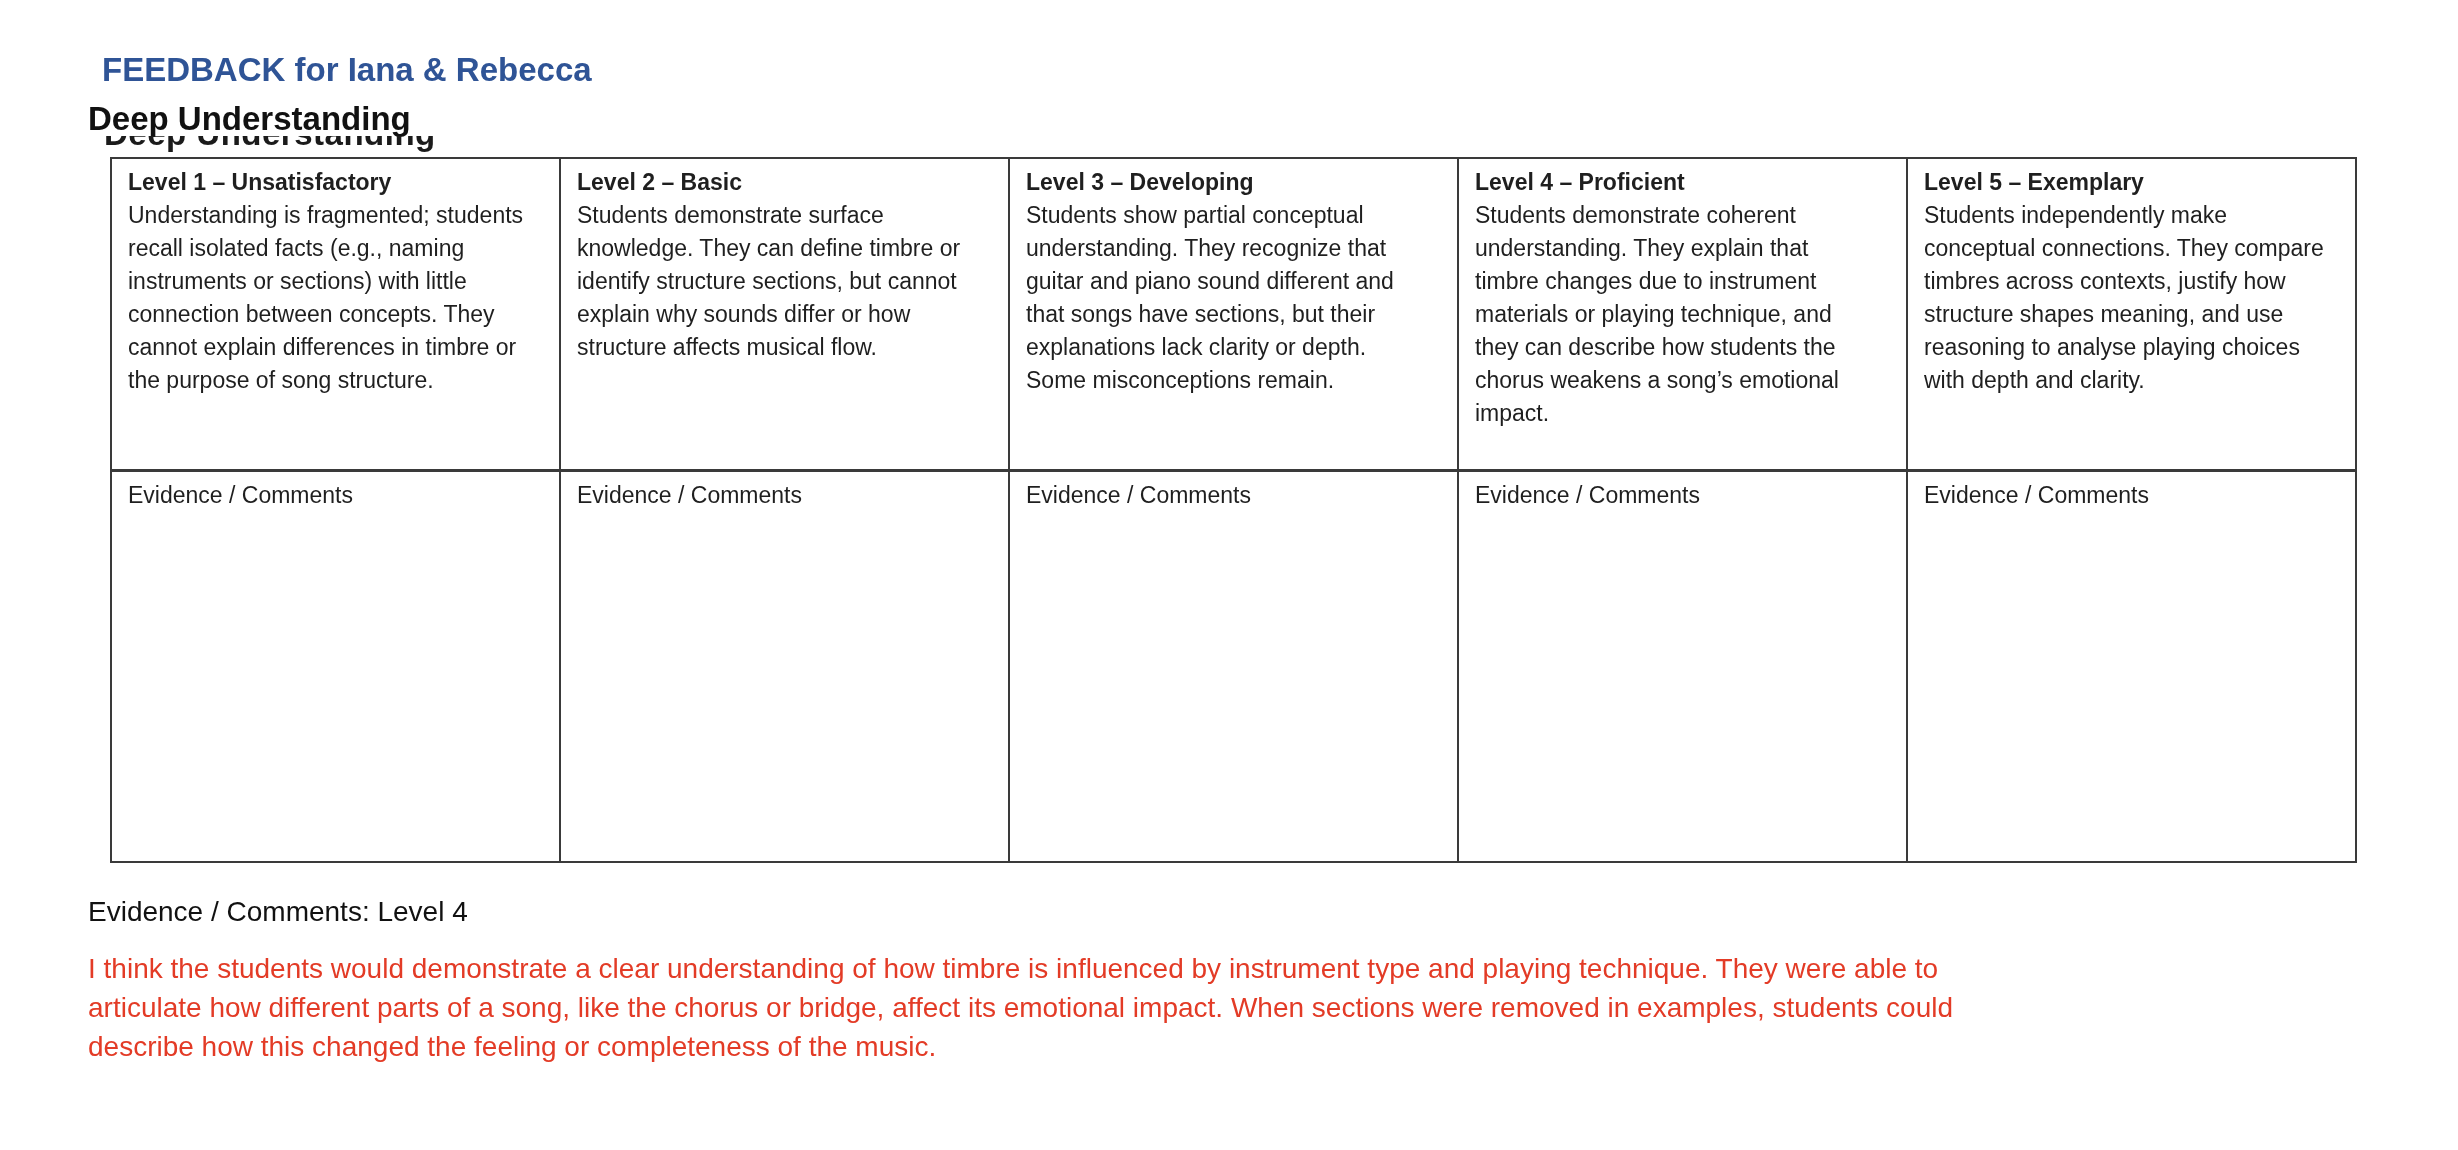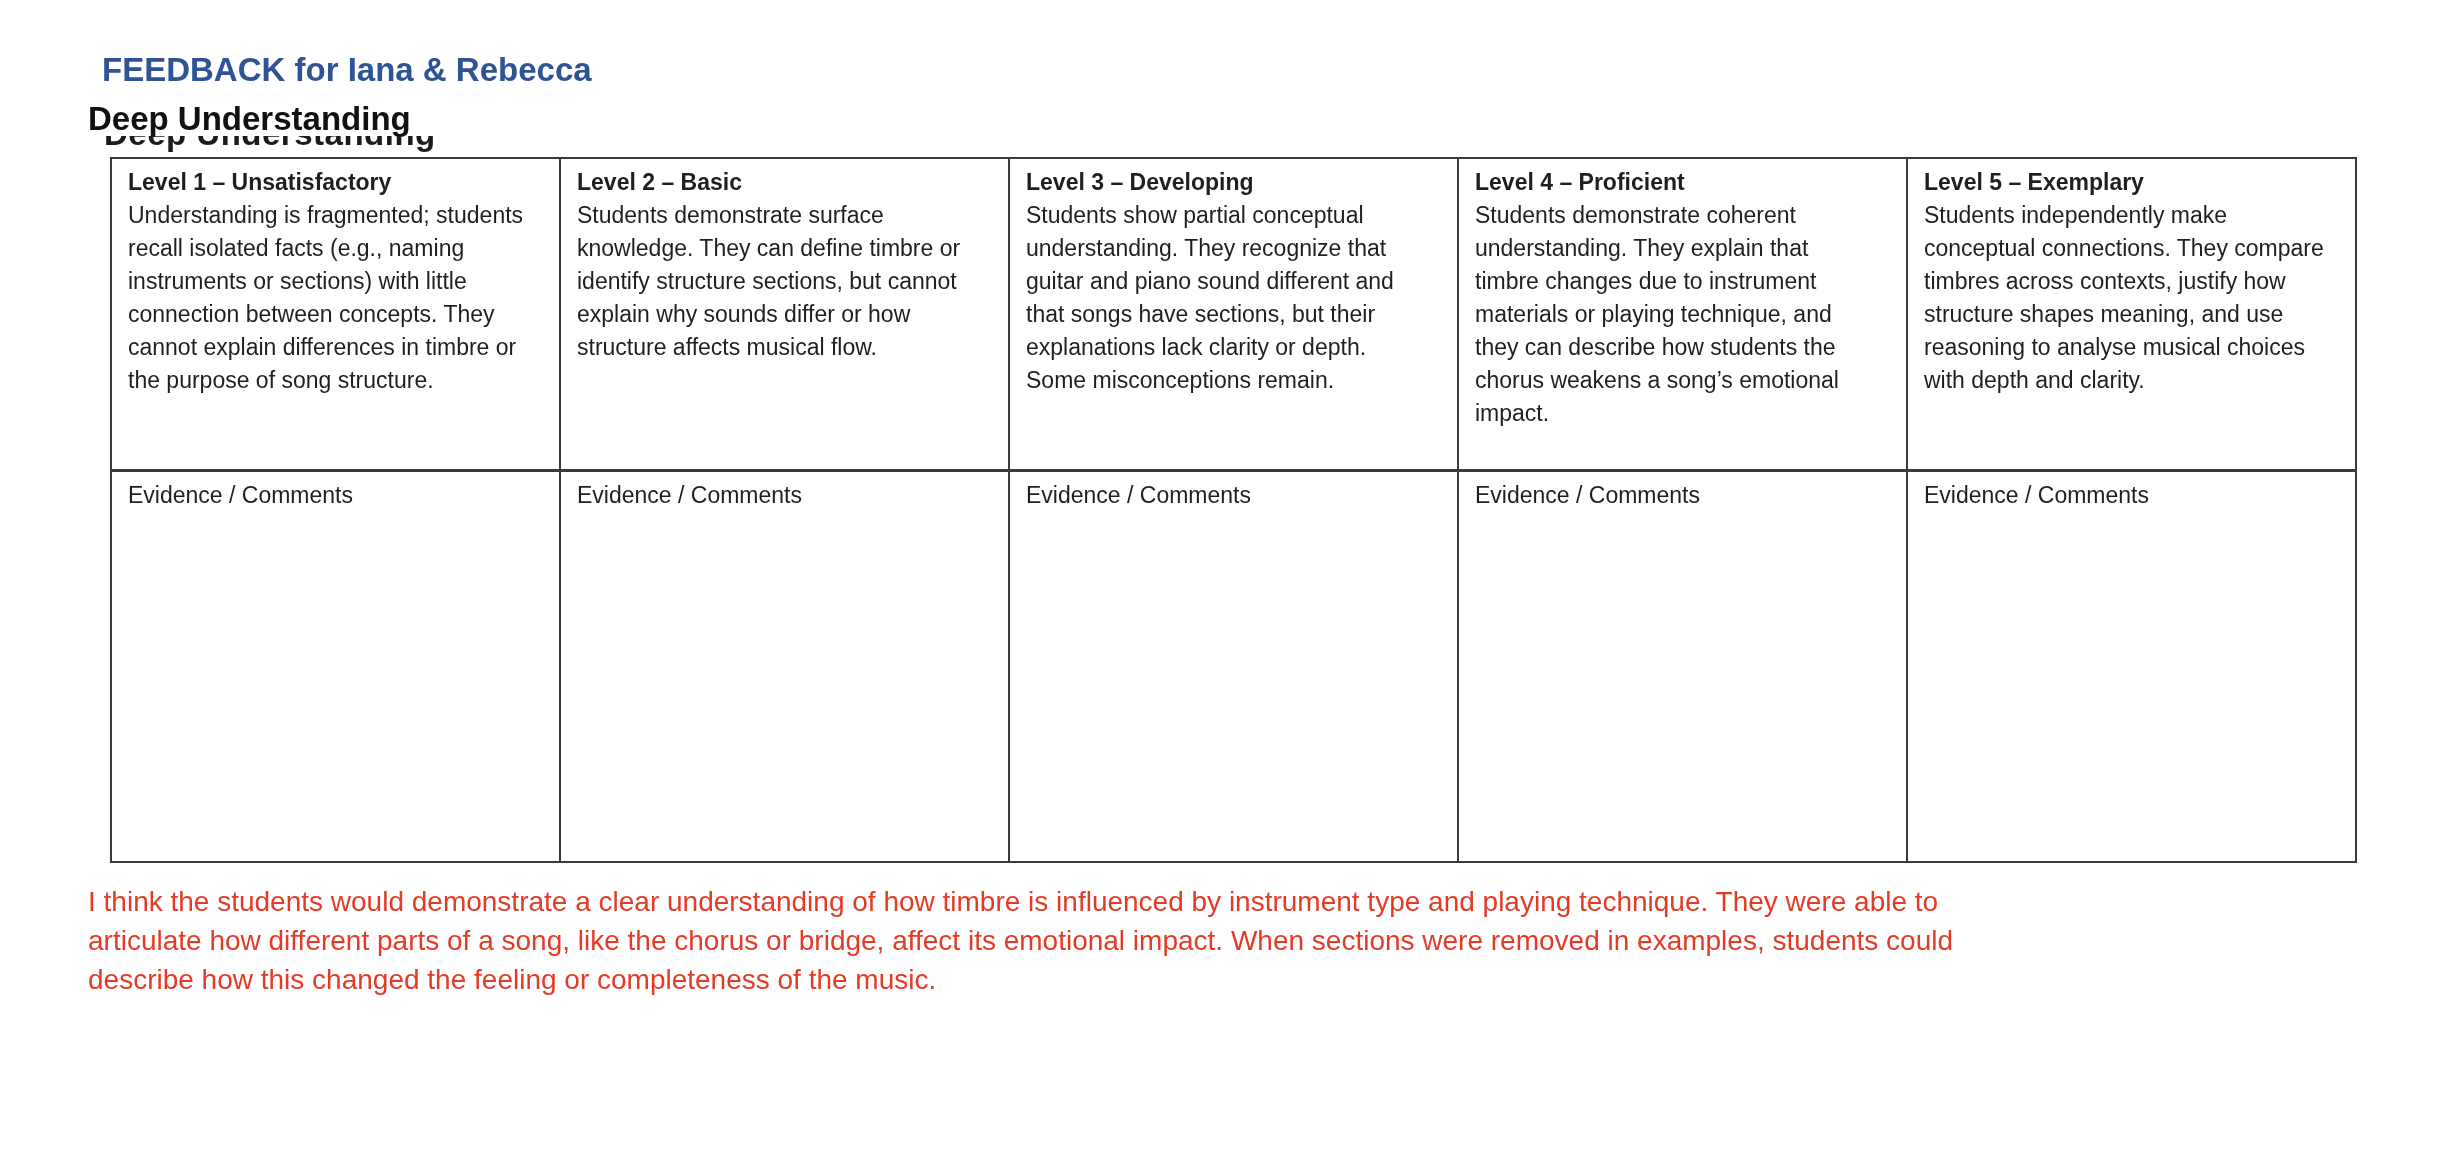--- a/index.html
+++ b/index.html
@@ -107,21 +107,21 @@
         <td>
           <div class="cell-title">Level 3 – Developing</div>
           <div class="cell-body">Students show partial conceptual understanding. They recognize that guitar and piano sound different and that songs have sections, but their explanations lack clarity or depth. Some misconceptions remain.</div>
         </td>
         <td>
           <div class="cell-title">Level 4 – Proficient</div>
           <div class="cell-body">Students demonstrate coherent understanding. They explain that timbre changes due to instrument materials or playing technique, and they can describe how students the chorus weakens a song’s emotional impact.</div>
         </td>
         <td>
           <div class="cell-title">Level 5 – Exemplary</div>
-          <div class="cell-body">Students independently make conceptual connections. They compare timbres across contexts, justify how structure shapes meaning, and use reasoning to analyse musical choices with depth and clarity.</div>
+          <div class="cell-body">Students independently make conceptual connections. They compare timbres across contexts, justify how structure shapes meaning, and use reasoning to analyse playing choices with depth and clarity.</div>
         </td>
       </tr>
       <tr class="evid-row">
         <td>
           <div>Evidence / Comments</div>
         </td>
         <td>
           <div>Evidence / Comments</div>
         </td>
         <td>
@@ -130,20 +130,21 @@
         <td>
           <div>Evidence / Comments</div>
         </td>
         <td>
           <div>Evidence / Comments</div>
         </td>
       </tr>
     </tbody>
   </table>
 
+  <p class="evidence-line">Evidence / Comments: Level 4</p>
 
   <div class="comment">
     <div class="comment-line">I think the students would demonstrate a clear understanding of how timbre is influenced by instrument type and playing technique. They were able to</div>
     <div class="comment-line">articulate how different parts of a song, like the chorus or bridge, affect its emotional impact. When sections were removed in examples, students could</div>
     <div class="comment-line">describe how this changed the feeling or completeness of the music.</div>
   </div>
 
 </div>
 
 </body></html>

